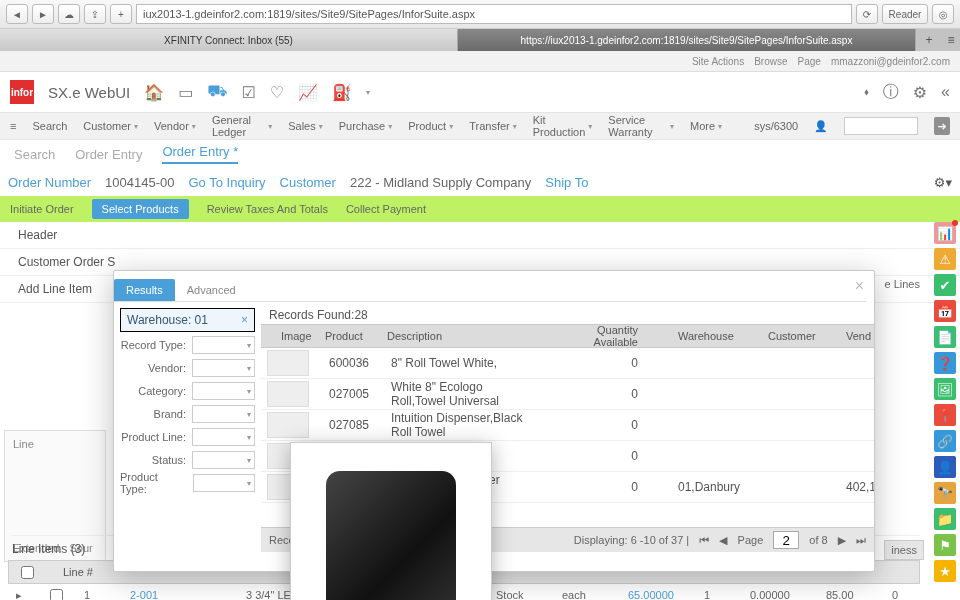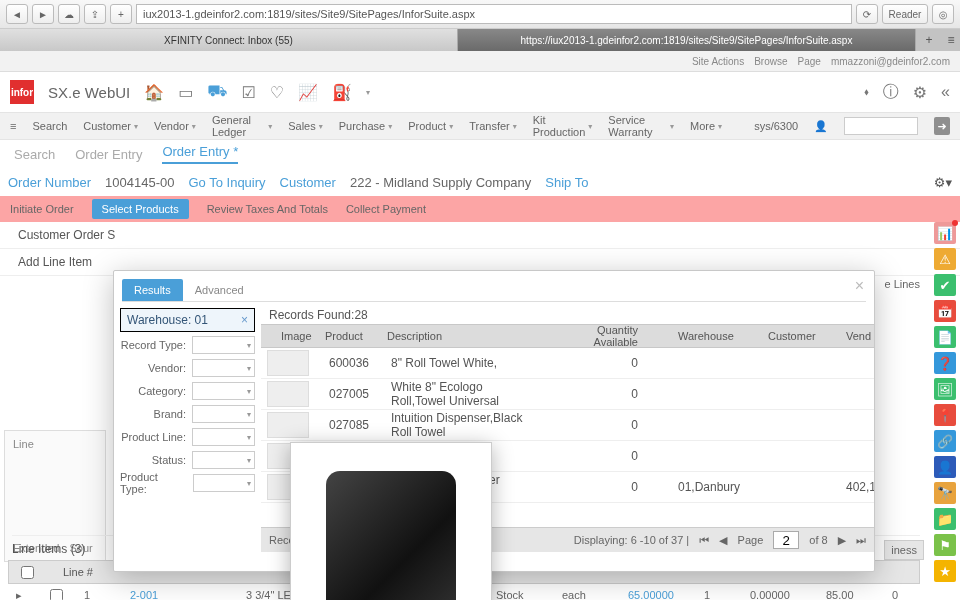--- a/index.html
+++ b/index.html
@@ -19,36 +19,36 @@
 .menuband .mi{display:flex;align-items:center;gap:3px}
 .caret{font-size:8px;color:#999}
 .mb-sp{flex:1}
 .mb-input{width:100px;height:16px;border:1px solid #ccc;background:#fff}
 .gobtn{width:22px;height:18px;background:#8f8f8f;color:#fff;display:flex;align-items:center;justify-content:center;border-radius:2px}
 .crumbs{height:28px;display:flex;align-items:center;padding:0 14px;gap:20px;font-size:13px;color:#aaa}
 .crumbs .active{color:#4a9fd8;border-bottom:2px solid #4a9fd8;padding-bottom:3px}
 .ordbar{height:28px;display:flex;align-items:center;padding:0 8px;gap:14px;font-size:13px}
 .ordbar .lbl{color:#4a9fd8}
 .ordbar .val{color:#666}
-.steps{height:26px;background:#fca5a5;display:flex;align-items:center;padding:0 10px;gap:18px;font-size:11px;color:#666}
+.steps{height:26px;background:#bef264;display:flex;align-items:center;padding:0 10px;gap:18px;font-size:11px;color:#666}
 .steps .on{background:#4a9fd8;color:#fff;padding:4px 10px;border-radius:2px}
 .body{position:relative;height:420px}
 .panel-row{display:flex;align-items:center;padding:6px 18px;border-bottom:1px solid #eee;font-size:12px;color:#555}
 .side-strip{position:absolute;right:0;top:0;width:26px;display:flex;flex-direction:column;gap:4px;padding-top:0}
 .side-ico{width:22px;height:22px;border-radius:2px;display:flex;align-items:center;justify-content:center;font-size:13px;color:#fff}
 .sbox{position:absolute;left:4px;bottom:80px;width:100px;border:1px solid #ddd;background:#fafafa;padding:4px 0;font-size:11px;color:#888}
 .sbox div{padding:3px 8px}
 .grid-head{position:absolute;left:8px;right:40px;bottom:58px;height:22px;background:#e6e6e6;border:1px solid #ccc;display:flex;align-items:center;font-size:11px;color:#555}
 .grid-head>div{padding:0 8px}
 .grid-row{position:absolute;left:8px;right:40px;height:18px;display:flex;align-items:center;font-size:11px;color:#666}
 .gr1{bottom:38px}
 .grid-row>div{padding:0 8px}
 .modal{position:absolute;left:113px;top:48px;width:760px;height:300px;background:#fff;border:1px solid #c8c8c8;box-shadow:0 6px 30px rgba(0,0,0,.25);border-radius:2px}
 .modal .close{position:absolute;right:10px;top:6px;color:#bbb;font-size:16px}
-.mtabs{display:flex;border-bottom:1px solid #ddd;margin:8px 8px 0 8px}
+.mtabs{display:flex;border-bottom:1px solid #ddd;margin:8px 8px 0 0}
 .mtab{padding:5px 12px;font-size:11px;color:#888}
 .mtab.on{background:#4a9fd8;color:#fff;border-radius:2px 2px 0 0}
 .mcols{display:flex;height:250px}
 .mleft{width:135px;padding:6px 6px 0 6px}
 .wh{border:1px solid #000000;background:#eef5fb;height:22px;display:flex;align-items:center;justify-content:space-between;padding:0 6px;font-size:12px;color:#357}
 .frow{display:flex;align-items:center;justify-content:flex-end;height:20px;font-size:11px;color:#666;gap:6px;margin-top:3px}
 .fsel{width:58px;height:16px;border:1px solid #ccc;background:#fff;display:flex;align-items:center;justify-content:flex-end;padding-right:3px}
 .mright{flex:1;display:flex;flex-direction:column}
 .rc{padding:6px 8px 2px 8px;font-size:12px;color:#555}
 .thead{height:22px;background:#dcdcdc;border-top:1px solid #c8c8c8;border-bottom:1px solid #c8c8c8;display:flex;align-items:center;font-size:11px;color:#555}
@@ -184,20 +184,21 @@
 </div>
 
 <div class="steps">
   <span>Initiate Order</span>
   <span class="on">Select Products</span>
   <span>Review Taxes And Totals</span>
   <span>Collect Payment</span>
 </div>
 
 <div class="body">
+  <div class="panel-row">Header</div>
   <div class="panel-row">Customer Order S</div>
   <div class="panel-row">Add Line Item</div>
   <div style="position:absolute;right:40px;top:56px;font-size:11px;color:#666">e Lines</div>
 
   <div class="sbox">
     <div>Line</div>
     <div style="height:80px"></div>
     <div style="display:flex;gap:10px">
         <span>Extended</span>
         <span>Sour</span>

